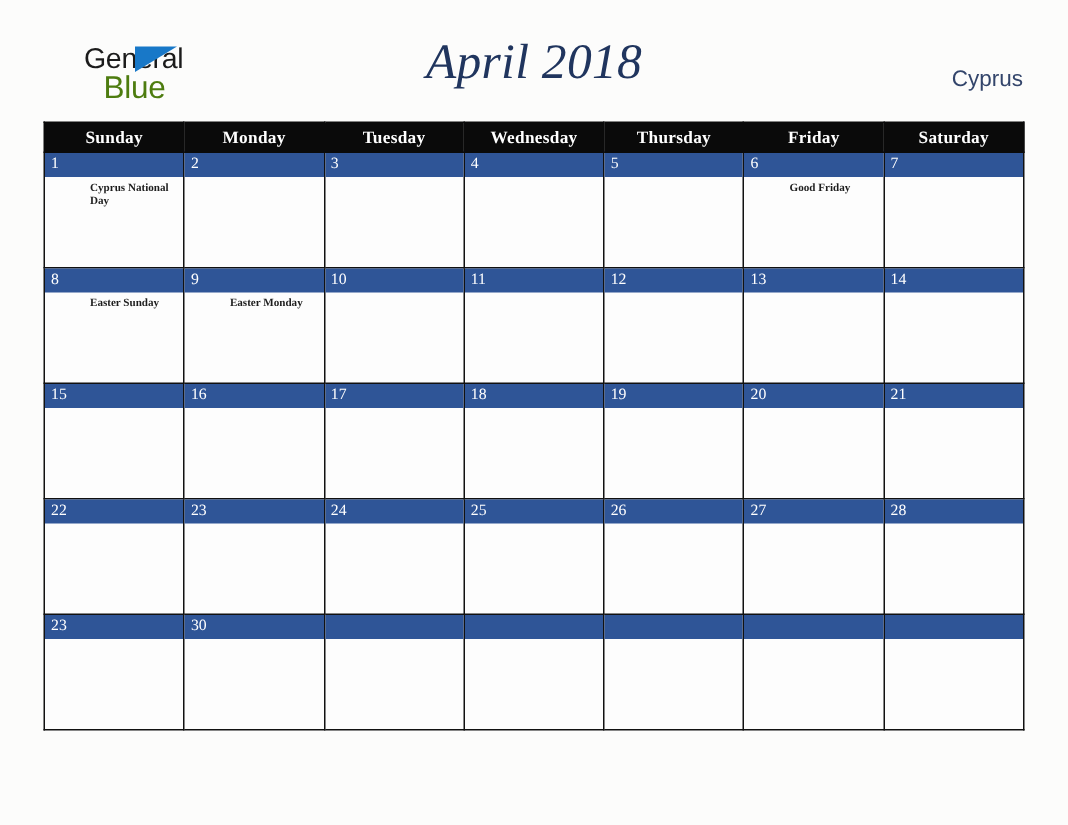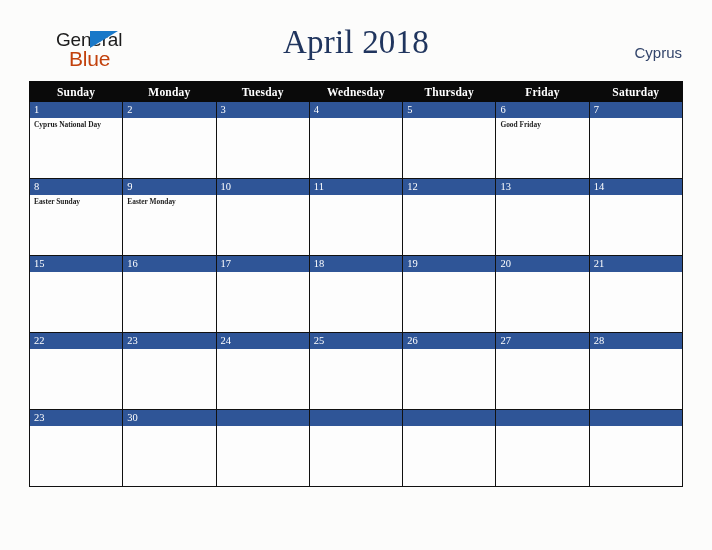--- a/index.html
+++ b/index.html
@@ -55,34 +55,35 @@
     height: 0;
     border-left: 28px solid #1878c8;
     border-bottom: 17px solid transparent;
   }
   .logo-blue {
     position: absolute;
     left: 37px;
     top: 18px;
     font-family: "Liberation Sans", sans-serif;
     font-size: 21px;
-    color: #c2410c;
+    color: #4d7c0f;
     letter-spacing: -0.2px;
     line-height: 22px;
   }
   .cal-title {
     position: absolute;
     left: 0;
     top: 24px;
     width: 712px;
     text-align: center;
     font-size: 33px;
     color: #20355e;
     font-family: "Liberation Serif", serif;
     letter-spacing: 0.2px;
+    font-style: italic;
   }
   .country {
     position: absolute;
     right: 30px;
     top: 44px;
     font-size: 15px;
     color: #33456b;
     font-family: Liberation Sans, sans-serif;
   }
 
@@ -138,20 +139,21 @@
     display: block;
     padding: 2px 3px 0 4px;
     font-size: 7.4px;
     line-height: 9.2px;
     color: #1d1d1d;
     font-family: "Liberation Serif", serif;
     font-weight: bold;
   }
   .event {
     display: block;
+    margin-left: 26px;
   }
 </style>
 </head>
 <body>
 
 <div class="page">
 
   <div class="header">
 
     <div class="logo">

